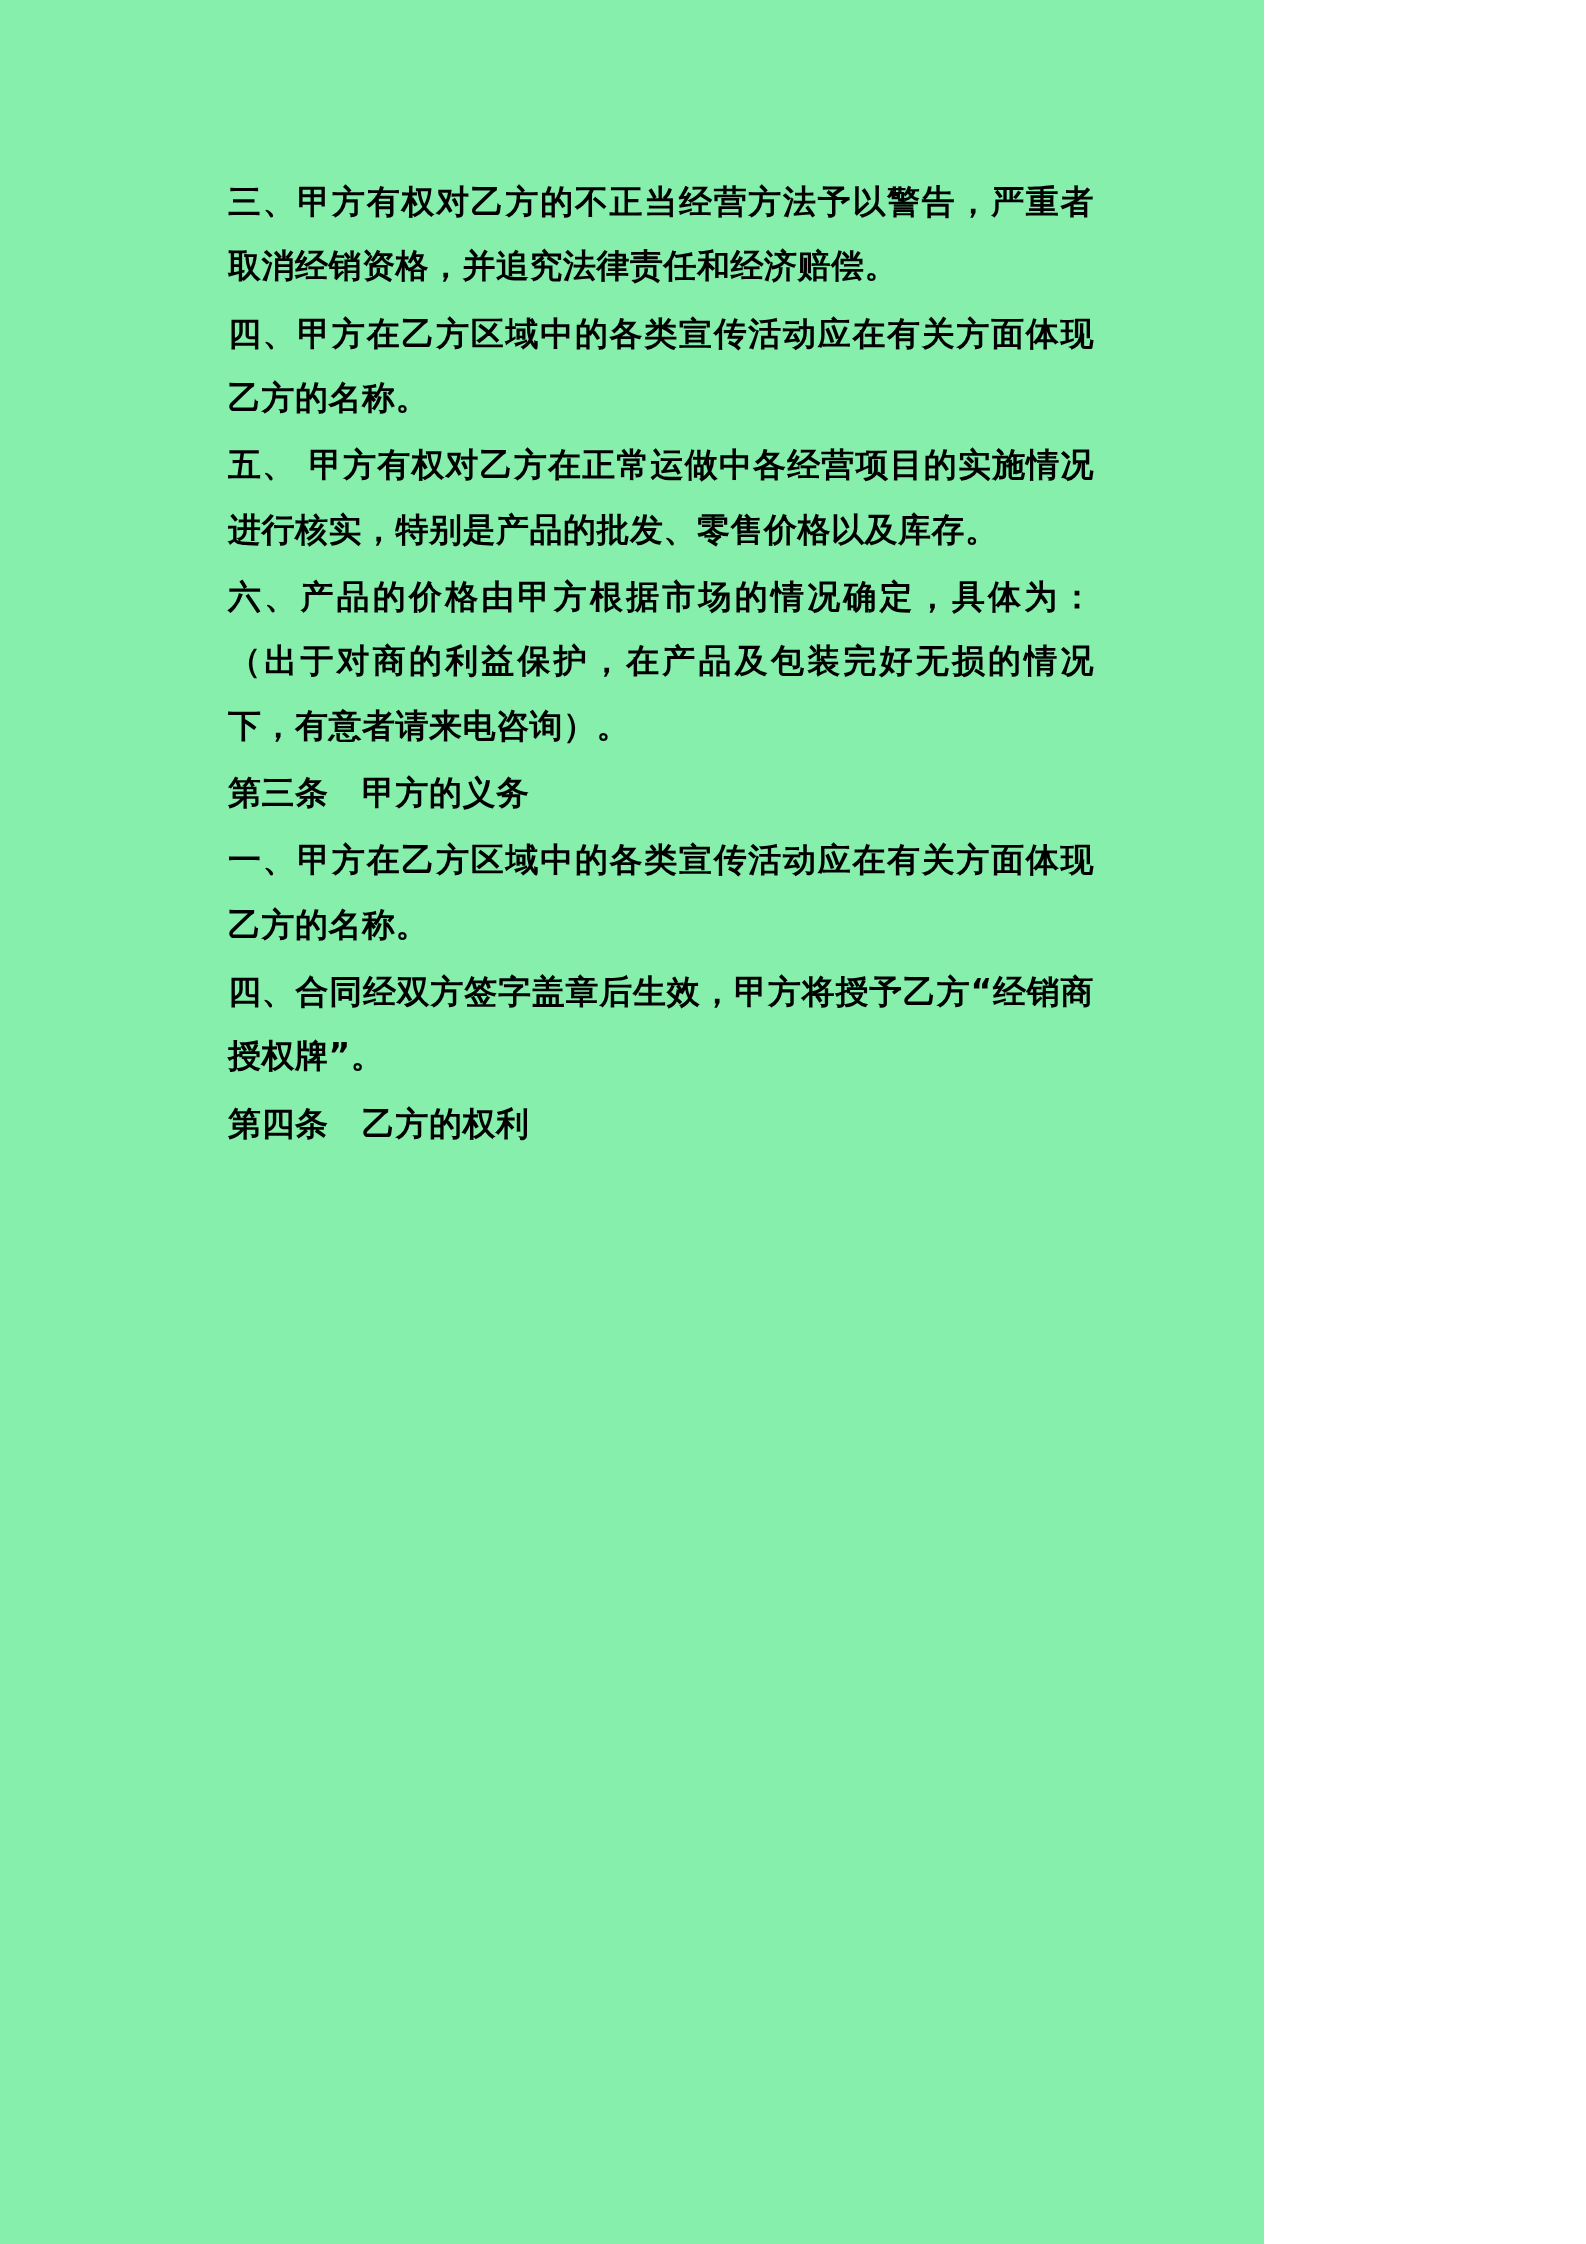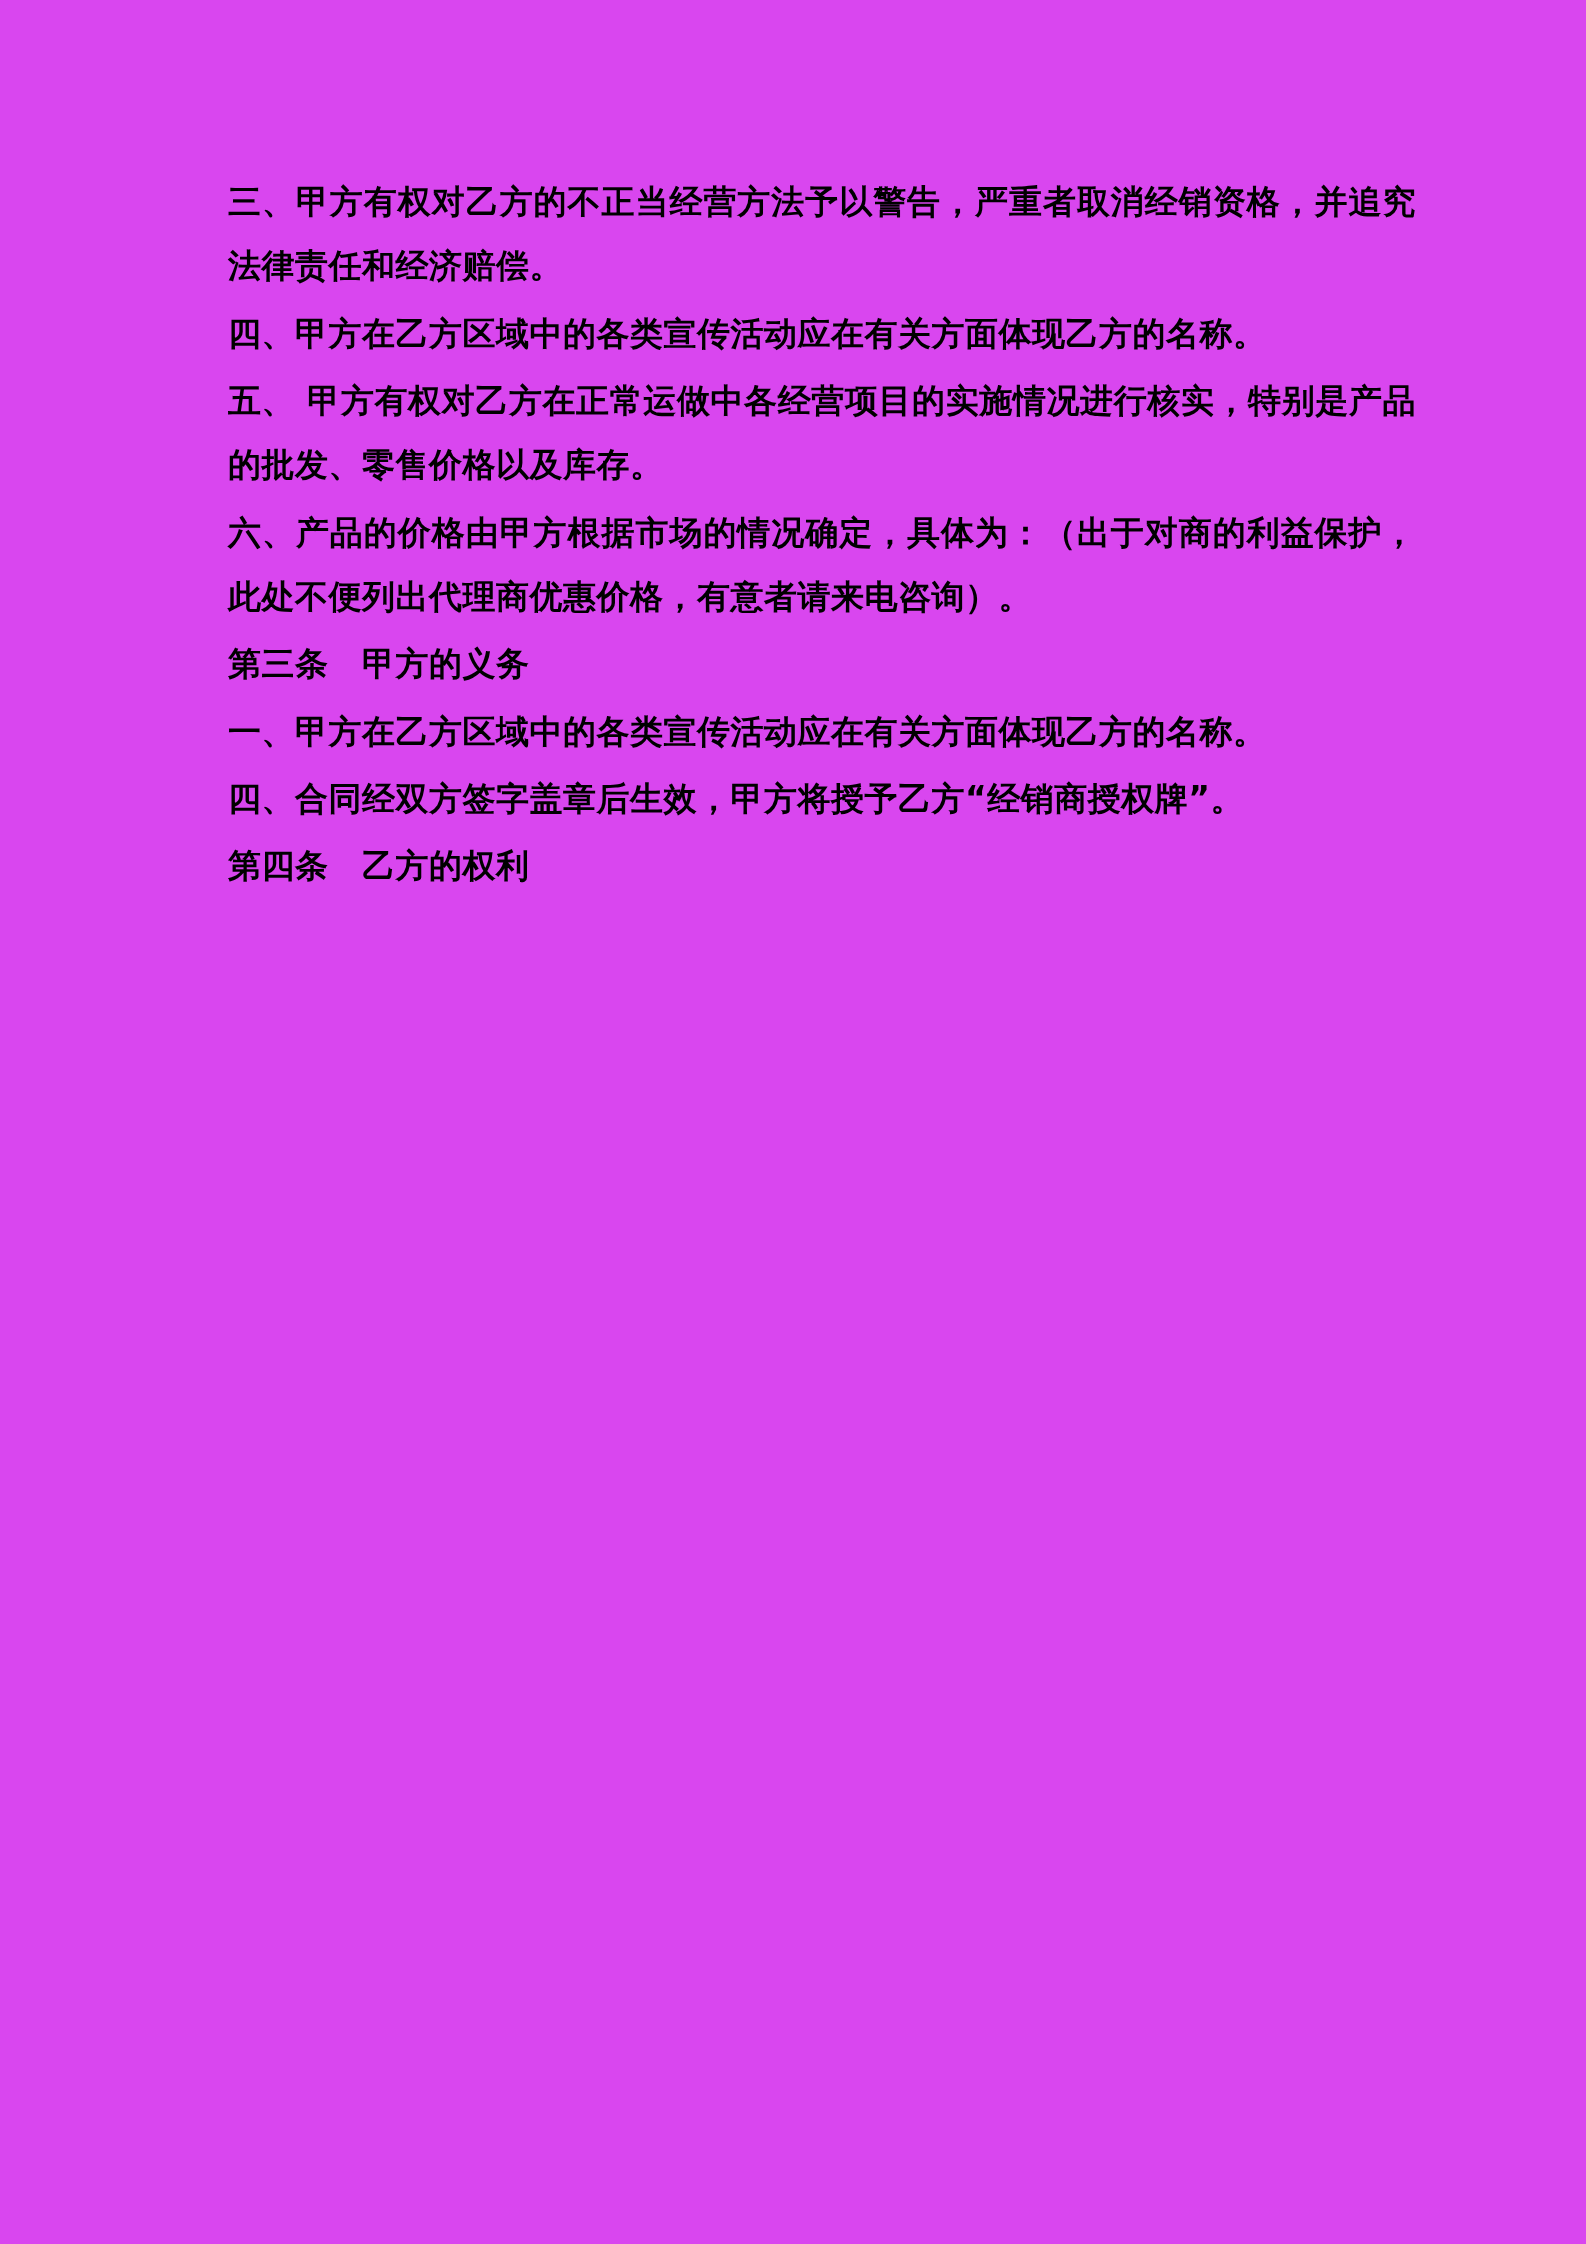--- a/index.html
+++ b/index.html
@@ -9,24 +9,24 @@
   }
   body {
     width: 1586px;
     height: 2244px;
     font-family: "DejaVu Sans", "Liberation Sans", sans-serif;
     color: #000000;
     overflow: hidden;
   }
   .page {
     box-sizing: border-box;
-    width: 1586px;
+    width: 1264px;
     height: 2244px;
     padding: 170px 170px 0 228px;
-    background: #d946ef;
+    background: #86efac;
   }
   .doc-body {
     font-size: 33px;
     line-height: 1.95;
     font-weight: 700;
     letter-spacing: 0.5px;
     text-align: justify;
     text-justify: inter-ideograph;
   }
   .para {
@@ -51,21 +51,21 @@
 </style>
 </head>
 <body>
 
 <div class="page">
   <div class="doc-body">
 
     <p class="para">三、甲方有权对乙方的不正当经营方法予以警告，严重者取消经销资格，并追究法律责任和经济赔偿。</p>
     <p class="para">四、甲方在乙方区域中的各类宣传活动应在有关方面体现乙方的名称。</p>
     <p class="para">五、 甲方有权对乙方在正常运做中各经营项目的实施情况进行核实，特别是产品的批发、零售价格以及库存。</p>
-    <p class="para">六、产品的价格由甲方根据市场的情况确定，具体为：（出于对商的利益保护，此处不便列出代理商优惠价格，有意者请来电咨询）。</p>
+    <p class="para">六、产品的价格由甲方根据市场的情况确定，具体为：（出于对商的利益保护，在产品及包装完好无损的情况下，有意者请来电咨询）。</p>
     <p class="para heading">第三条　甲方的义务</p>
     <p class="para">一、甲方在乙方区域中的各类宣传活动应在有关方面体现乙方的名称。</p>
     <p class="para">四、合同经双方签字盖章后生效，甲方将授予乙方“经销商授权牌”。</p>
     <p class="para heading">第四条　乙方的权利</p>
 
 
   </div>
 </div>
 
 </body></html>

